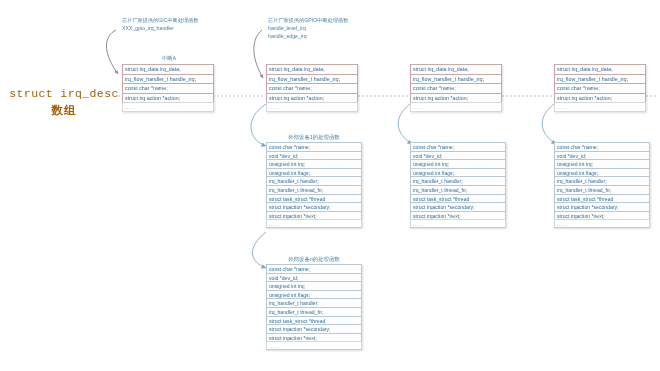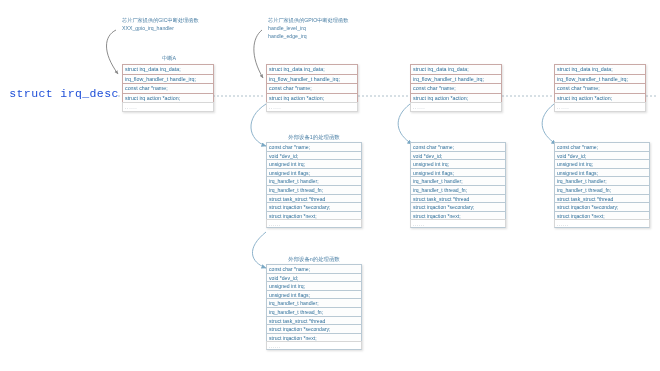--- a/index.html
+++ b/index.html
@@ -32,21 +32,21 @@
   }
 
   
   .left-label {
     position: absolute;
     left: 8px;
     top: 86px;
     width: 112px;
     text-align: center;
     font-family: "Liberation Mono", "DejaVu Sans Mono", monospace;
-    color: #1d4ed8;
+    color: #a16207;
     line-height: 1.45;
   }
   .left-label .l1 {
     display: block;
     font-size: 11.5px;
     letter-spacing: 0.4px;
     white-space: nowrap;
   }
   .left-label .l2 {
     display: block;
@@ -153,20 +153,21 @@
 
     <path d="M266,232 C246,248 250,262 266,268" fill="none" stroke="#8fb4cc" stroke-width="1" marker-end="url(#arrow-blue)"></path>
 
     <path d="M410,104 C392,118 396,134 412,144" fill="none" stroke="#8fb4cc" stroke-width="1" marker-end="url(#arrow-blue)"></path>
 
     <path d="M554,104 C536,118 540,134 556,144" fill="none" stroke="#8fb4cc" stroke-width="1" marker-end="url(#arrow-blue)"></path>
   </svg>
 
   <div class="left-label">
     <span class="l1">struct irq_desc</span>
+    <span class="l2">数组</span>
   </div>
 
   <div class="note" style="left:122px; top:16px;">
     <div>芯片厂家提供的GIC中断处理函数</div>
     <div>XXX_gpio_irq_handler</div>
   </div>
 
   <div class="note" style="left:268px; top:16px;">
     <div>芯片厂家提供的GPIO中断处理函数</div>
     <div>handle_level_irq</div>

